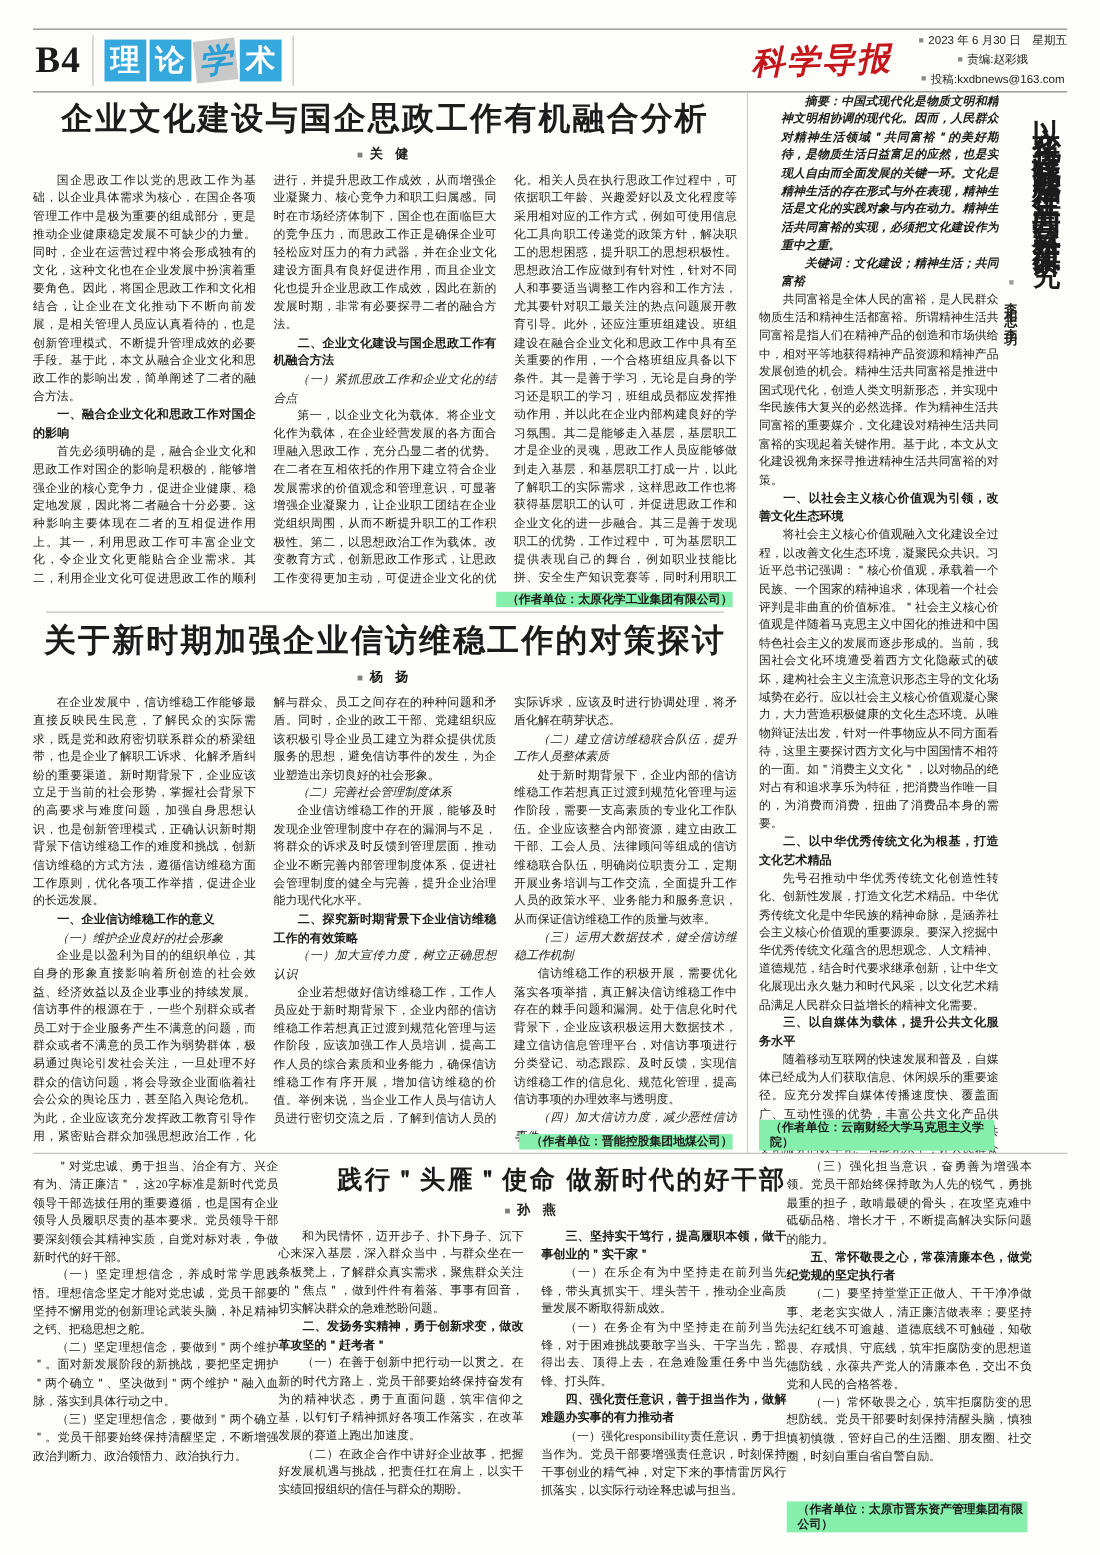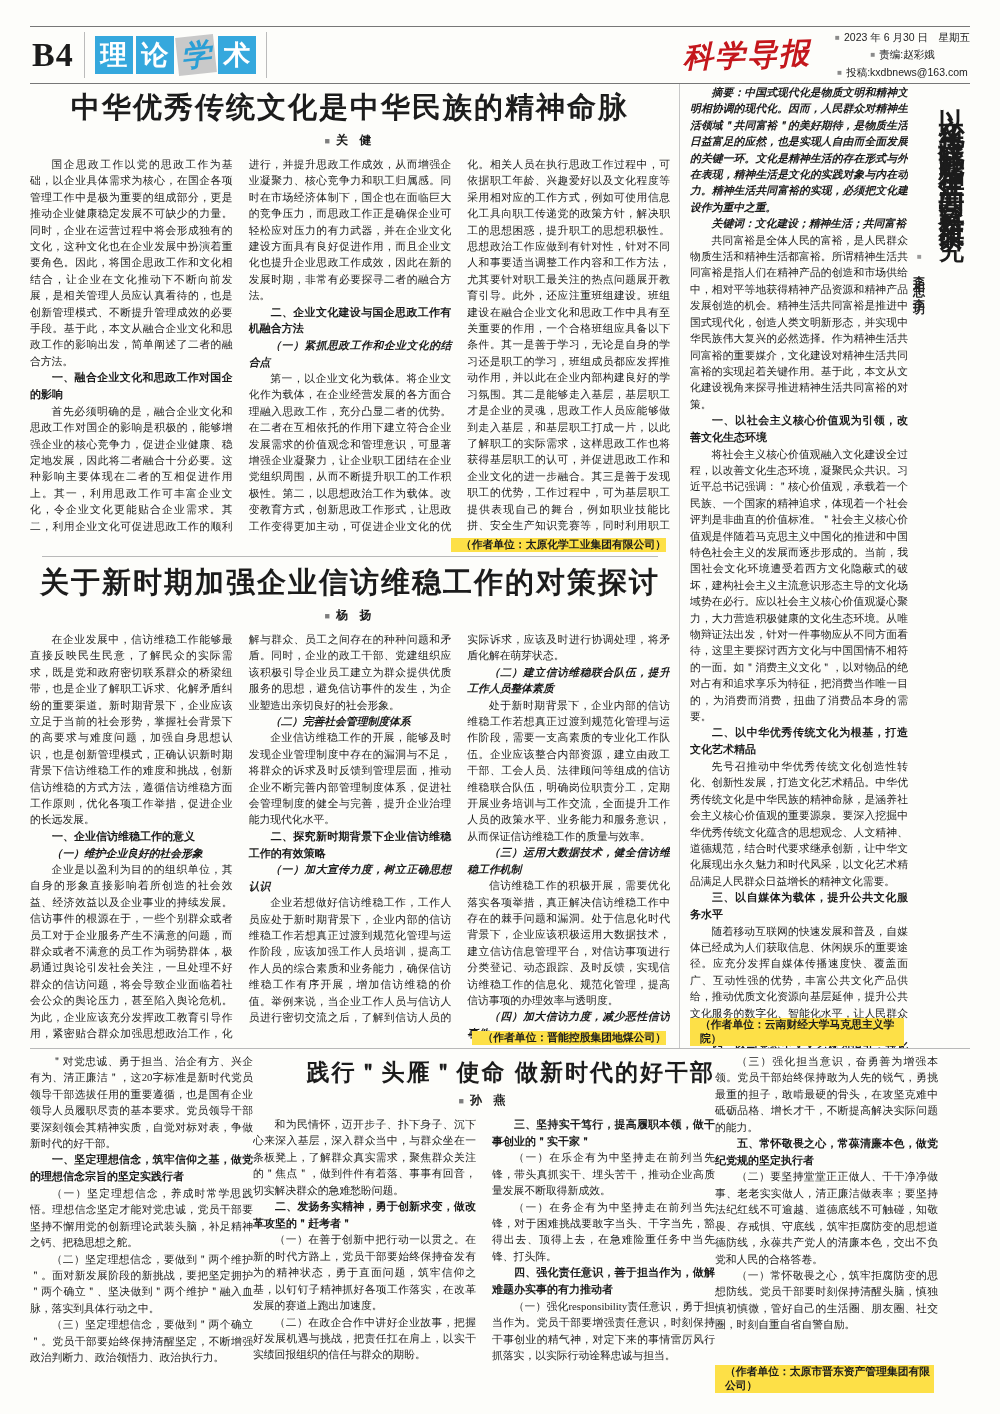--- a/index.html
+++ b/index.html
@@ -43,24 +43,24 @@
   .byline { text-align:center; font-size:12px; font-weight:700; letter-spacing:4px; margin:4px 0 7px 0;
             font-family:"Liberation Sans","DejaVu Sans",sans-serif; }
   .byline::before { content:"■"; color:#7d7d7d; font-size:9px; margin-right:6px; letter-spacing:0; }
 
   .cols3 { column-count:3; column-gap:16px; overflow:hidden; }
   .art1 .cols3 { height:392px; }
   .art2 .cols3 { height:412px; }
 
   .flow p { font-size:10.8px; line-height:1.52; text-align:justify; text-indent:2em; }
   .flow p.s1 { font-weight:700; font-family:"Liberation Sans","DejaVu Sans",sans-serif; font-size:11px; }
-  .flow p.s2 { font-weight:700; font-style:italic; }
-  .flow p.abs { font-style:italic; font-weight:600; }
-
-  .attrib { position:absolute; right:4px; bottom:2px; background:#fde047; padding-left:10px;
+  .flow p.s2 { font-weight:400; font-style:italic; }
+  .flow p.abs { font-style:italic; font-weight:600;margin-left:20px; }
+
+  .attrib { position:absolute; right:4px; bottom:2px; background:#86efac; padding-left:10px;
             font-weight:700; font-size:10.8px; font-family:"Liberation Sans","DejaVu Sans",sans-serif; }
 
   
   .right-text { width:226px; position:relative; overflow:hidden; height:100%; }
   .vstrip { width:54px; position:relative; margin-left:10px; }
   .vtitle { writing-mode:vertical-rl; font-family:"Liberation Sans","DejaVu Sans",sans-serif;
             font-weight:700; font-size:26px; letter-spacing:7px; position:absolute; top:4px; right:0; height:620px; }
   .vauthors { writing-mode:vertical-rl; font-size:12px; font-weight:700; letter-spacing:5px;
               position:absolute; top:168px; left:-8px; color:#222;
               font-family:"Liberation Sans","DejaVu Sans",sans-serif; }
@@ -94,21 +94,21 @@
         <div>投稿:kxdbnews@163.com</div>
       </div>
     </div>
   </div>
 
   <div class="main">
 
     <div class="left">
 
       <div class="art art1">
-        <div class="big-title">中华优秀传统文化是中华民族的精神命脉</div>
+        <div class="big-title">企业文化建设与国企思政工作有机融合分析</div>
         <div class="byline">关 健</div>
         <div class="cols3 flow">
             <p>国企思政工作以党的思政工作为基础，以企业具体需求为核心，在国企各项管理工作中是极为重要的组成部分，更是推动企业健康稳定发展不可缺少的力量。同时，企业在运营过程中将会形成独有的文化，这种文化也在企业发展中扮演着重要角色。因此，将国企思政工作和文化相结合，让企业在文化推动下不断向前发展，是相关管理人员应认真看待的，也是创新管理模式、不断提升管理成效的必要手段。基于此，本文从融合企业文化和思政工作的影响出发，简单阐述了二者的融合方法。</p>
             <p class="s1">一、融合企业文化和思政工作对国企的影响</p>
             <p>首先必须明确的是，融合企业文化和思政工作对国企的影响是积极的，能够增强企业的核心竞争力，促进企业健康、稳定地发展，因此将二者融合十分必要。这种影响主要体现在二者的互相促进作用上。其一，利用思政工作可丰富企业文化，令企业文化更能贴合企业需求。其二，利用企业文化可促进思政工作的顺利进行，并提升思政工作成效，从而增强企业凝聚力、核心竞争力和职工归属感。同时在市场经济体制下，国企也在面临巨大的竞争压力，而思政工作正是确保企业可轻松应对压力的有力武器，并在企业文化建设方面具有良好促进作用，而且企业文化也提升企业思政工作成效，因此在新的发展时期，非常有必要探寻二者的融合方法。</p>
             <p class="s1">二、企业文化建设与国企思政工作有机融合方法</p>
             <p class="s2">（一）紧抓思政工作和企业文化的结合点</p>
             <p>第一，以企业文化为载体。将企业文化作为载体，在企业经营发展的各方面合理融入思政工作，充分凸显二者的优势。在二者在互相依托的作用下建立符合企业发展需求的价值观念和管理意识，可显著增强企业凝聚力，让企业职工团结在企业党组织周围，从而不断提升职工的工作积极性。第二，以思想政治工作为载体。改变教育方式，创新思政工作形式，让思政工作变得更加主动，可促进企业文化的优化。相关人员在执行思政工作过程中，可依据职工年龄、兴趣爱好以及文化程度等采用相对应的工作方式，例如可使用信息化工具向职工传递党的政策方针，解决职工的思想困惑，提升职工的思想积极性。思想政治工作应做到有针对性，针对不同人和事要适当调整工作内容和工作方法，尤其要针对职工最关注的热点问题展开教育引导。此外，还应注重班组建设。班组建设在融合企业文化和思政工作中具有至关重要的作用，一个合格班组应具备以下条件。其一是善于学习，无论是自身的学习还是职工的学习，班组成员都应发挥推动作用，并以此在企业内部构建良好的学习氛围。其二是能够走入基层，基层职工才是企业的灵魂，思政工作人员应能够做到走入基层，和基层职工打成一片，以此了解职工的实际需求，这样思政工作也将获得基层职工的认可，并促进思政工作和企业文化的进一步融合。其三是善于发现职工的优势，工作过程中，可为基层职工提供表现自己的舞台，例如职业技能比拼、安全生产知识竞赛等，同时利用职工之家基层工会等加强职工对企业的归属感。</p>
           </div>
         <div class="attrib">（作者单位：太原化学工业集团有限公司）</div>
@@ -162,21 +162,20 @@
       </div>
     </div>
 
   </div>
 
   <div class="bottom-rule"></div>
 
   <div class="bottom">
     <div class="bcol flow">
         <p>＂对党忠诚、勇于担当、治企有方、兴企有为、清正廉洁＂，这20字标准是新时代党员领导干部选拔任用的重要遵循，也是国有企业领导人员履职尽责的基本要求。党员领导干部要深刻领会其精神实质，自觉对标对表，争做新时代的好干部。</p>
-        <p class="s1">一、坚定理想信念，筑牢信仰之基，做党的理想信念宗旨的坚定实践行者</p>
         <p>（一）坚定理想信念，养成时常学思践悟。理想信念坚定才能对党忠诚，党员干部要坚持不懈用党的创新理论武装头脑，补足精神之钙、把稳思想之舵。</p>
         <p>（二）坚定理想信念，要做到＂两个维护＂。面对新发展阶段的新挑战，要把坚定拥护＂两个确立＂、坚决做到＂两个维护＂融入血脉，落实到具体行动之中。</p>
         <p>（三）坚定理想信念，要做到＂两个确立＂。党员干部要始终保持清醒坚定，不断增强政治判断力、政治领悟力、政治执行力。</p>
       </div>
     <div class="bmid">
       <div class="big-title">践行＂头雁＂使命  做新时代的好干部</div>
       <div class="byline">孙 燕</div>
       <div class="cols2 flow">
           <p>和为民情怀，迈开步子、扑下身子、沉下心来深入基层，深入群众当中，与群众坐在一条板凳上，了解群众真实需求，聚焦群众关注的＂焦点＂，做到件件有着落、事事有回音，切实解决群众的急难愁盼问题。</p>
           <p class="s1">二、发扬务实精神，勇于创新求变，做改革攻坚的＂赶考者＂</p>

